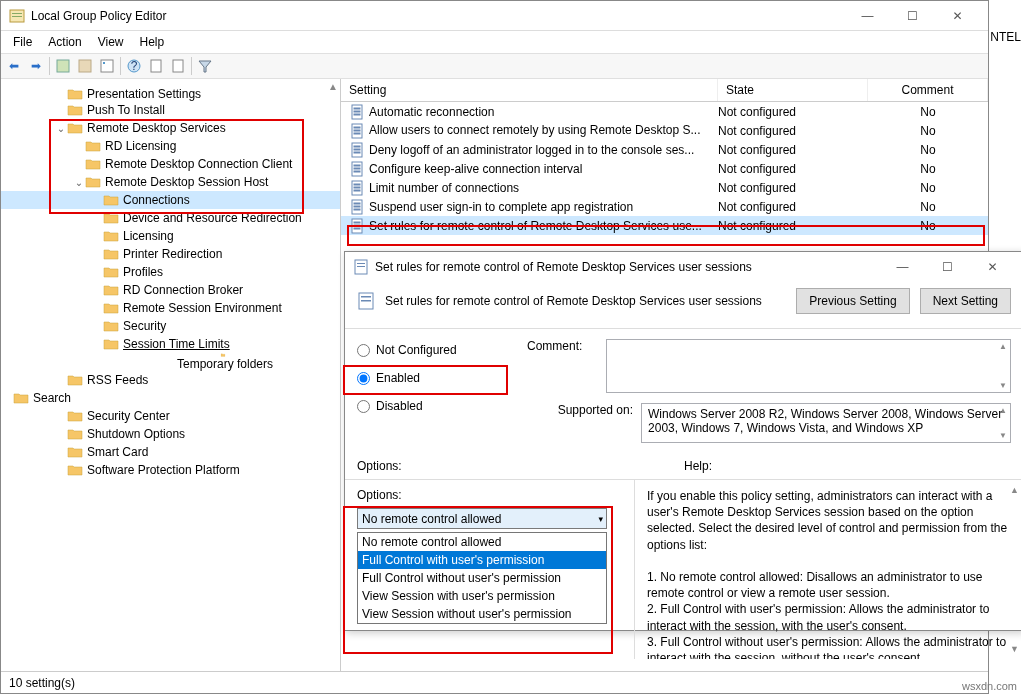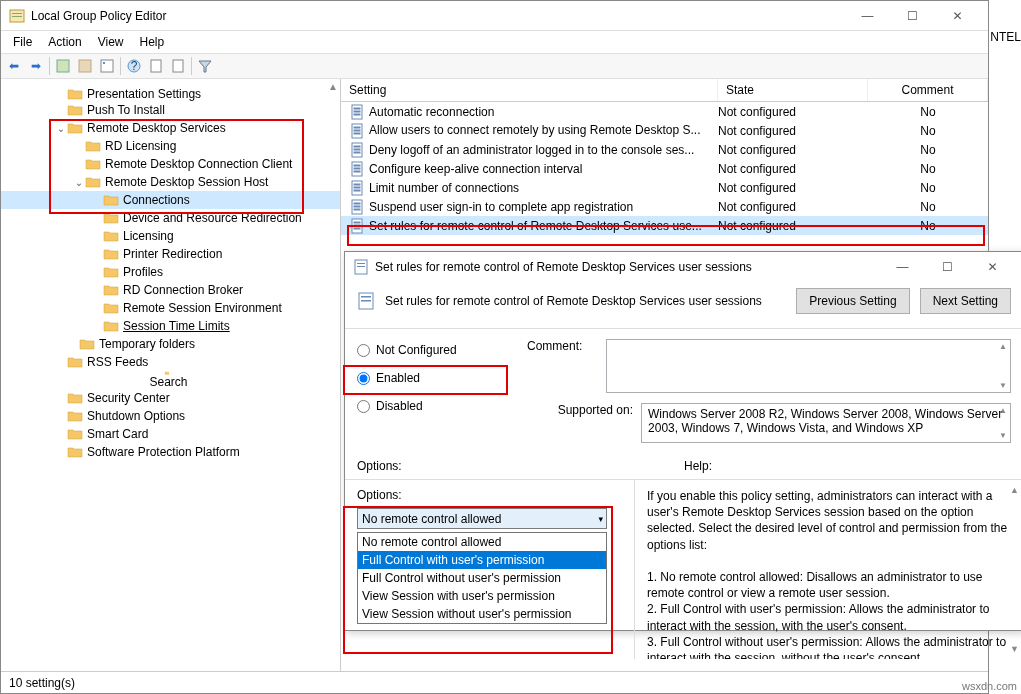--- a/index.html
+++ b/index.html
@@ -220,42 +220,49 @@
             </svg>
             <span>RD Connection Broker</span>
           </div>
           <div class="tree-row" style="padding-left: 90px;">
             <span class="tw"></span>
             <svg class="fold folder" viewBox="0 0 16 14">
               <path d="M1 3 L1 12 L15 12 L15 4 L7 4 L6 3 Z"></path>
             </svg>
             <span>Remote Session Environment</span>
           </div>
+          <div class="tree-row" style="padding-left: 90px;">
+            <span class="tw"></span>
+            <svg class="fold folder" viewBox="0 0 16 14">
+              <path d="M1 3 L1 12 L15 12 L15 4 L7 4 L6 3 Z"></path>
+            </svg>
+            <span>Security</span>
+          </div>
           <div class="tree-row" style="padding-left: 90px; text-decoration: underline;">
             <span class="tw"></span>
             <svg class="fold folder" viewBox="0 0 16 14">
               <path d="M1 3 L1 12 L15 12 L15 4 L7 4 L6 3 Z"></path>
             </svg>
             <span>Session Time Limits</span>
           </div>
-          <div class="tree-row" style="padding-left: 66px;">
+          <div class="tree-row" style="padding-left: 113px; flex-direction: column;">
             <span class="tw"></span>
             <svg class="fold folder" viewBox="0 0 16 14">
               <path d="M1 3 L1 12 L15 12 L15 4 L7 4 L6 3 Z"></path>
             </svg>
             <span>Temporary folders</span>
           </div>
           <div class="tree-row" style="padding-left: 54px;">
             <span class="tw"></span>
             <svg class="fold folder" viewBox="0 0 16 14">
               <path d="M1 3 L1 12 L15 12 L15 4 L7 4 L6 3 Z"></path>
             </svg>
             <span>RSS Feeds</span>
           </div>
-          <div class="tree-row" style=" flex-direction: column;">
+          <div class="tree-row" style="">
             <span class="tw"></span>
             <svg class="fold folder" viewBox="0 0 16 14">
               <path d="M1 3 L1 12 L15 12 L15 4 L7 4 L6 3 Z"></path>
             </svg>
             <span>Search</span>
           </div>
           <div class="tree-row" style="padding-left: 54px;">
             <span class="tw"></span>
             <svg class="fold folder" viewBox="0 0 16 14">
               <path d="M1 3 L1 12 L15 12 L15 4 L7 4 L6 3 Z"></path>

